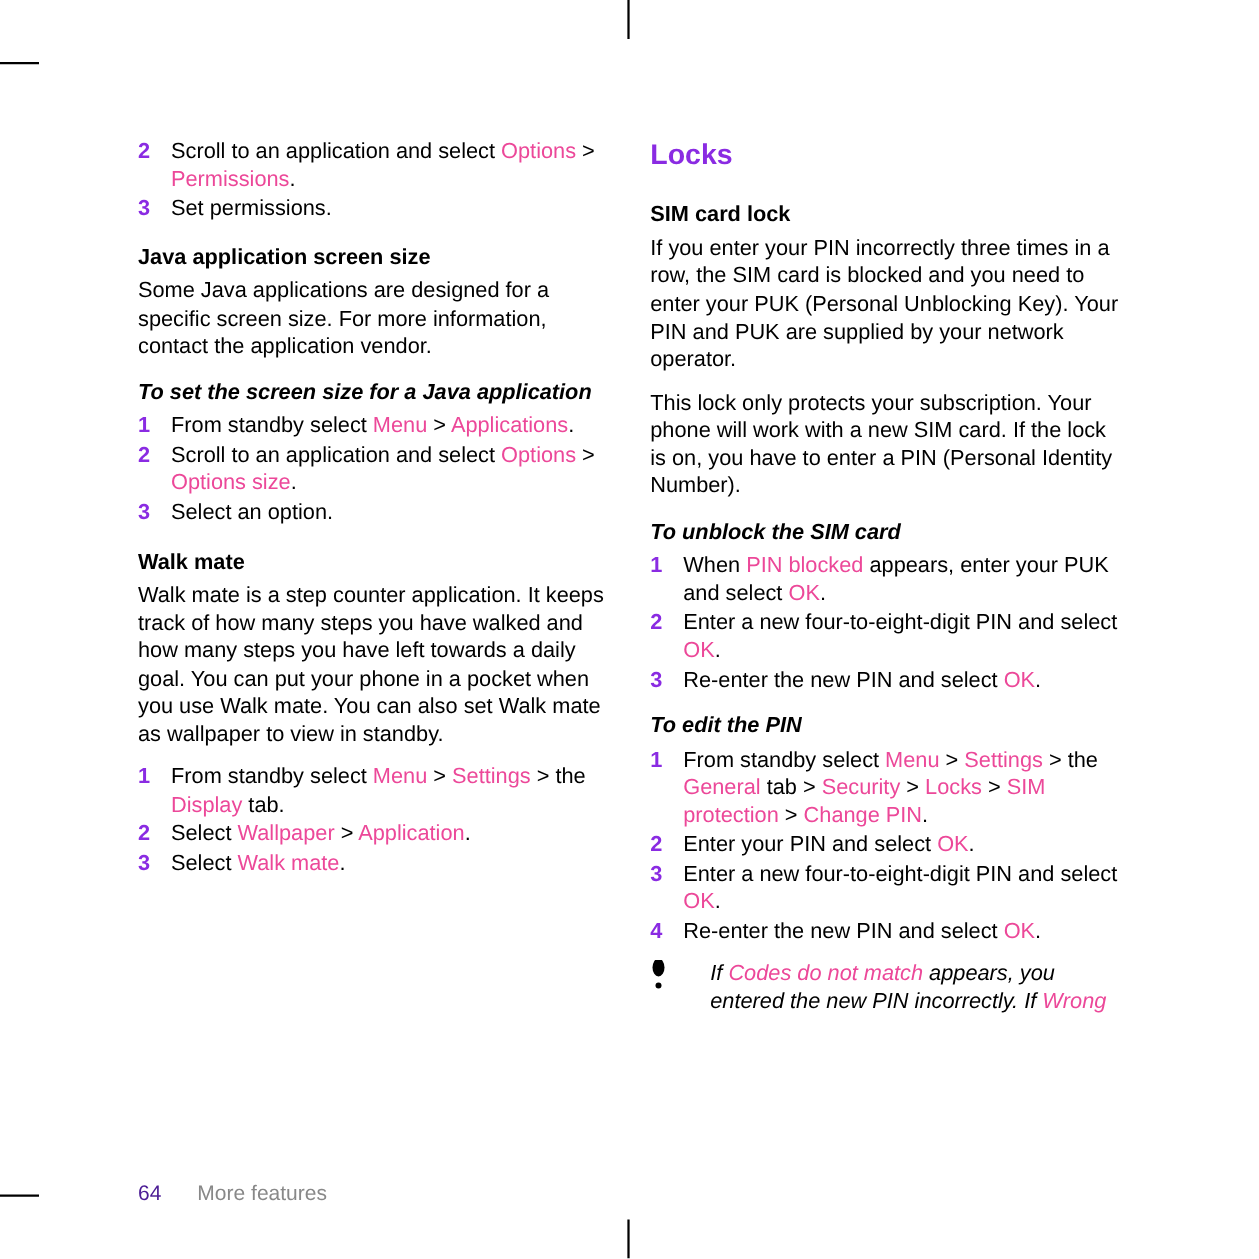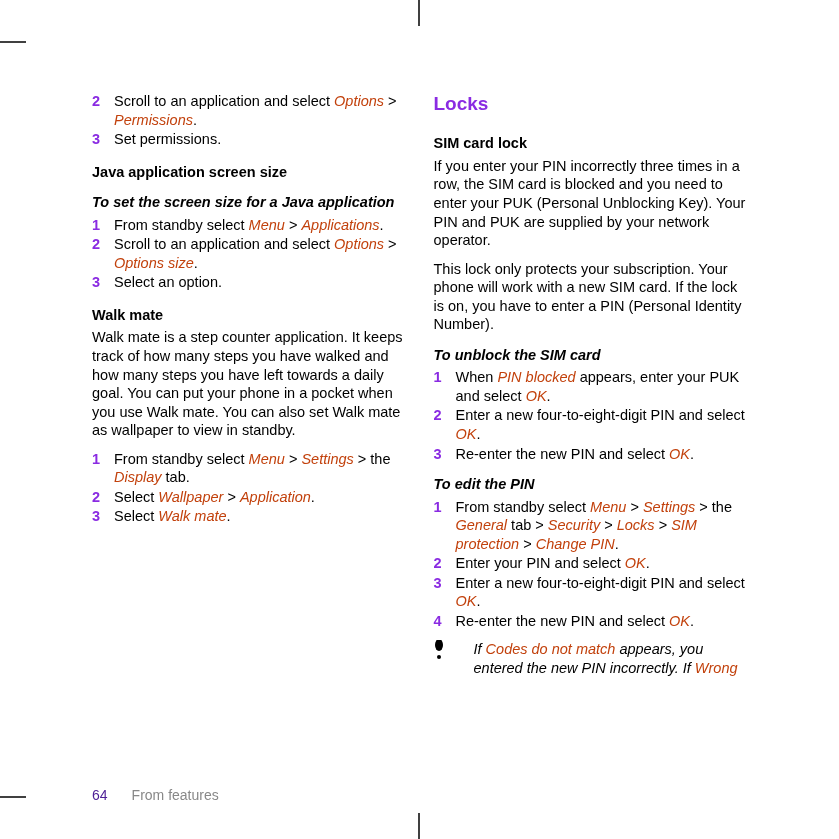--- a/index.html
+++ b/index.html
@@ -33,21 +33,21 @@
       display: flex;
       gap: 10px;
       margin-bottom: 1px;
     }
     .num {
       color: #8a2be2;
       font-weight: bold;
       min-width: 12px;
     }
     .li-body { flex: 1; }
-    .purple { color: #c2410c; font-style: italic; }
+    .purple { color: #ec4899; }
     .subhead {
       font-weight: bold;
       margin-top: 14px;
       margin-bottom: 4px;
     }
     .subhead-ital {
       font-weight: bold;
       font-style: italic;
       margin-top: 12px;
       margin-bottom: 4px;
@@ -109,20 +109,21 @@
           <span>Scroll to an application and select </span><span class="purple">Options</span><span> &gt; </span><span class="purple">Permissions</span><span>.</span>
         </div>
       </div>
       <div class="li">
         <div class="num">3</div>
         <div class="li-body">Set permissions.</div>
       </div>
     </div>
 
     <div class="subhead">Java application screen size</div>
+    <div class="para">Some Java applications are designed for a specific screen size. For more information, contact the application vendor.</div>
     <div class="subhead-ital">To set the screen size for a Java application</div>
 
     <div class="ol">
       <div class="li">
         <div class="num">1</div>
         <div class="li-body">
           <span>From standby select </span><span class="purple">Menu</span><span> &gt; </span><span class="purple">Applications</span><span>.</span>
         </div>
       </div>
       <div class="li">
@@ -226,14 +227,14 @@
         </svg>
       </div>
       <div class="li-body">
         <span>If </span><span class="purple">Codes do not match</span><span> appears, you entered the new PIN incorrectly. If </span><span class="purple">Wrong</span>
       </div>
     </div>
   </div>
 </div>
 
 <div class="footer">
-  <span class="pnum">64</span><span>From features</span>
+  <span class="pnum">64</span><span>More features</span>
 </div>
 
 </body></html>

